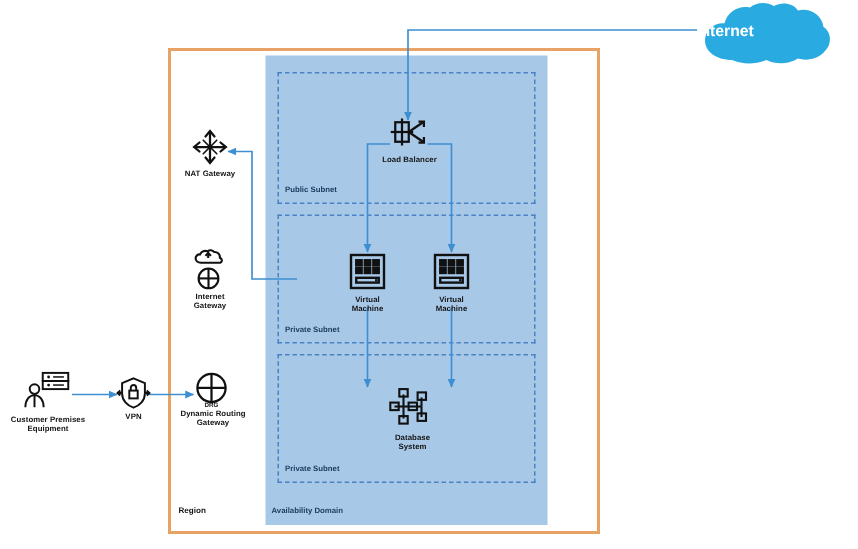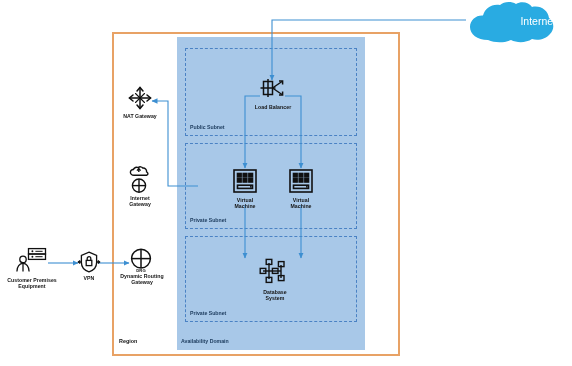--- a/index.html
+++ b/index.html
@@ -21,22 +21,22 @@
   
   .subnet{position:absolute;border:1.2px dashed #4a82c4;box-sizing:border-box;}
   #public-subnet{left:185px;top:48px;width:172px;height:88px;}
   #public-subnet-label{left:190px;top:124px;}
   #private-subnet-1{left:185px;top:143px;width:172px;height:86px;}
   #private-subnet-1-label{left:190px;top:217px;}
   #private-subnet-2{left:185px;top:236px;width:172px;height:86px;}
   #private-subnet-2-label{left:190px;top:310px;}
   
   #internet-cloud{left:464px;top:2px;width:92px;height:44px;}
-  #internet-cloud-text{left:464px;top:15px;width:92px;text-align:right;
-      font-size:10.5px;font-weight:400;color:#ffffff;}
+  #internet-cloud-text{left:464px;top:15px;width:92px;text-align:left;
+      font-size:10.5px;font-weight:700;color:#ffffff;}
   svg{display:block;overflow:visible;}
   .nodeicon{position:absolute;}
 </style>
 </head>
 <body>
 
 <div id="canvas">
 
   <div class="abs" id="region"></div>
   <div class="abs" id="region-label">Region</div>

